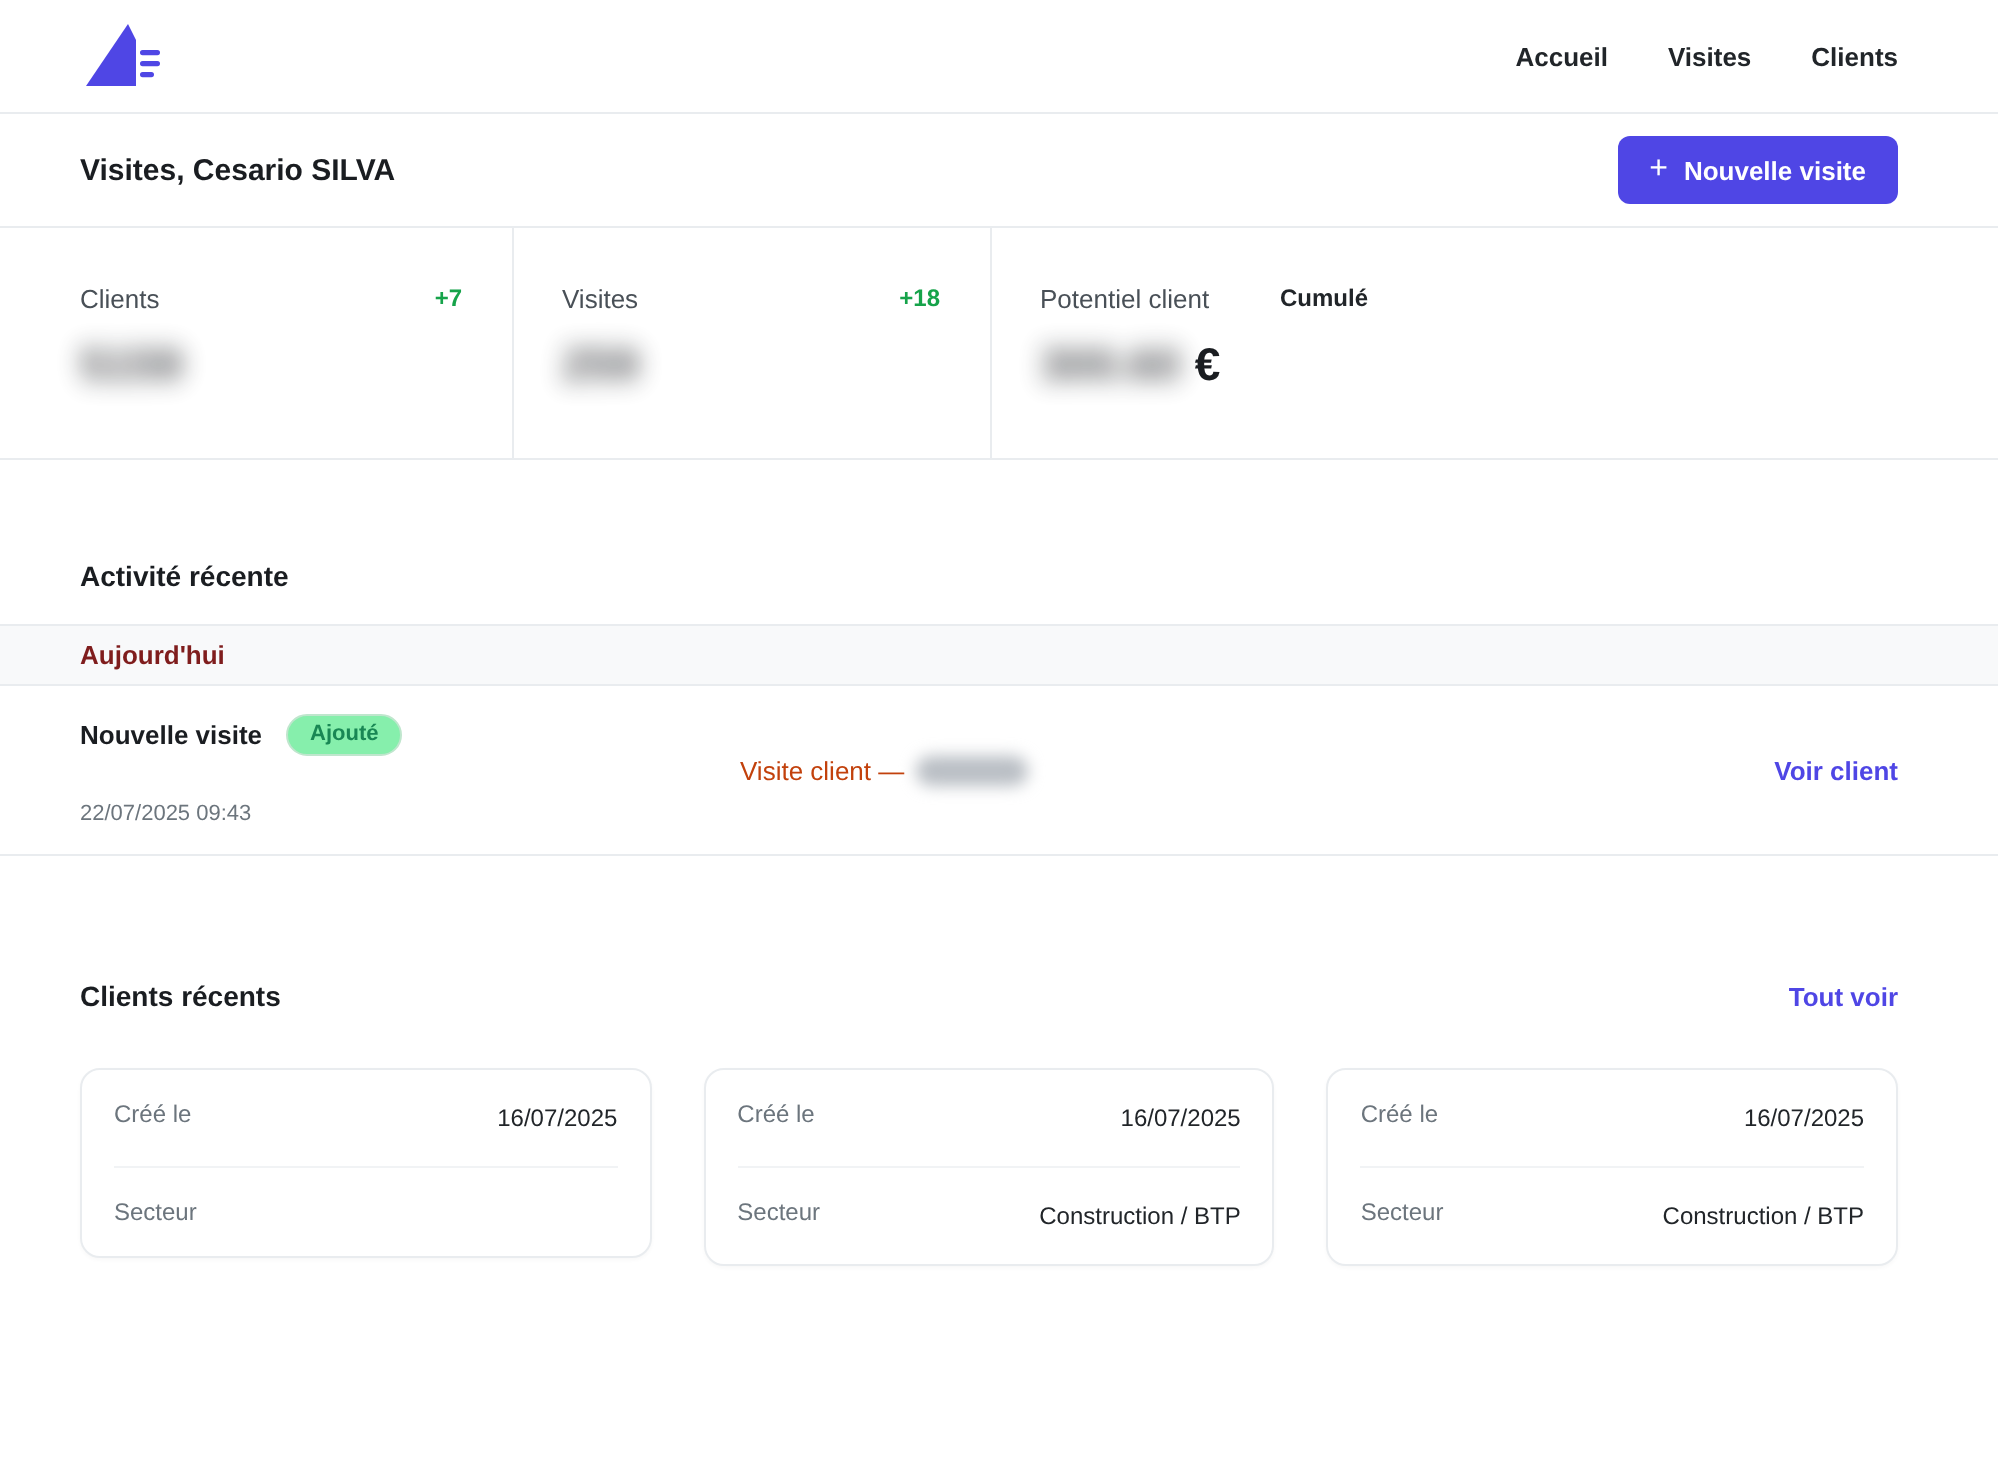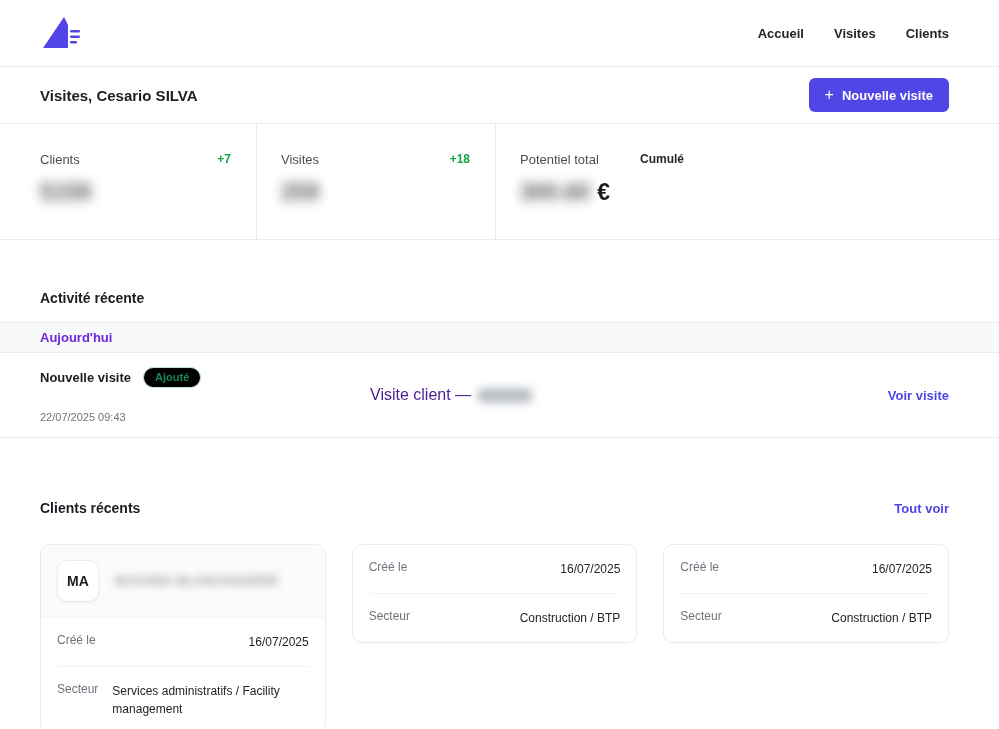--- a/index.html
+++ b/index.html
@@ -1,21 +1,21 @@
 <!DOCTYPE html>
 <html><head>
 <meta charset="utf-8">
 <style>
   * { margin: 0; padding: 0; box-sizing: border-box; }
   html, body { width: 999px; height: 729px; background: #ffffff; overflow: hidden; }
   body { font-family: "Liberation Sans", "DejaVu Sans", sans-serif; color: #212529; }
 
   
   .topnav {
-    height: 67px; display: flex; align-items: center; justify-content: space-between;
+    height: 57px; display: flex; align-items: center; justify-content: space-between;
     padding: 0 50px 0 40px; border-bottom: 1px solid #e9ecef;
   }
   .logo { width: 44px; height: 40px; display: block; cursor: pointer; }
   .nav-links { display: flex; align-items: center; gap: 30px; }
   .nav-link { font-size: 13px; font-weight: 600; color: #212529; cursor: pointer; text-decoration: none; }
   .nav-link.active { font-weight: 800; }
 
   
   .greetbar {
     height: 57px; display: flex; align-items: center; justify-content: space-between;
@@ -48,36 +48,36 @@
   .stat-value { font-size: 23px; font-weight: 700; color: #1a1d21; display: flex; align-items: center; gap: 7px; }
   .blurred { filter: blur(6px); opacity: 0.75; }
   .blurred-sm { filter: blur(4px); opacity: 0.7; }
 
   
   .section-title { font-size: 14px; font-weight: 700; color: #1a1d21; }
   .activity-title-wrap { padding: 50px 58px 16px 40px; }
   .day-band {
     background: #f8f9fa; border-top: 1px solid #e9ecef; border-bottom: 1px solid #e9ecef;
     height: 31px; display: flex; align-items: center; padding: 0 40px;
-    font-size: 13px; font-weight: 700; color: #6d28d9;
+    font-size: 13px; font-weight: 700; color: #7f1d1d;
   }
   .activity-row {
     display: flex; align-items: center; justify-content: space-between;
     padding: 14px 50px 14px 40px; border-bottom: 1px solid #e9ecef; min-height: 69px;
   }
   .act-left { width: 330px; }
   .act-line1 { display: flex; align-items: center; gap: 12px; }
   .act-title { font-size: 13px; font-weight: 700; color: #1a1d21; }
   .badge-green {
     font-size: 11px; font-weight: 600; color: #198754;
-    background: #000000; border: 1px solid #bfe6cd; border-radius: 12px;
+    background: #86efac; border: 1px solid #bfe6cd; border-radius: 12px;
     padding: 2px 11px; line-height: 1.4;
   }
   .act-time { font-size: 11px; color: #6c757d; margin-top: 23px; }
-  .act-mid { flex: 1; font-size: 16px; color: #4c1d95; display: flex; align-items: center; gap: 6px; }
+  .act-mid { flex: 1; font-size: 13px; color: #c2410c; display: flex; align-items: center; gap: 6px; }
   .redact-pill { display: inline-block; width: 56px; height: 15px; border-radius: 8px; background: #b9bec4; filter: blur(4px); }
   .link-accent { font-size: 13px; font-weight: 600; color: #4f46e5; cursor: pointer; text-decoration: none; white-space: nowrap; }
 
   
   .clients-head {
     display: flex; align-items: center; justify-content: space-between;
     padding: 62px 50px 0 40px;
   }
   .cards { display: flex; gap: 26px; align-items: flex-start; padding: 28px 50px 0 40px; }
   .card {
@@ -143,21 +143,21 @@
     <div class="stat-top">
       <span class="stat-label">Visites</span>
       <span class="stat-delta">+18</span>
     </div>
     <div class="stat-value">
       <span class="blurred">259</span>
     </div>
   </div>
   <div class="stat-cell">
     <div class="stat-top">
-      <span class="stat-label">Potentiel total</span>
+      <span class="stat-label">Potentiel client</span>
       <span class="stat-tag">Cumulé</span>
     </div>
     <div class="stat-value">
       <span class="blurred">300.60</span>
       <span>€</span>
     </div>
   </div>
 </section>
 
 <div class="activity-title-wrap">
@@ -171,42 +171,37 @@
     <div class="act-line1">
       <span class="act-title">Nouvelle visite</span>
       <span class="badge-green">Ajouté</span>
     </div>
     <div class="act-time">22/07/2025 09:43</div>
   </div>
   <div class="act-mid">
     <span>Visite client —</span>
     <span class="redact-pill"></span>
   </div>
-  <a class="link-accent">Voir visite</a>
+  <a class="link-accent">Voir client</a>
 </div>
 
 <div class="clients-head">
   <h2 class="section-title">Clients récents</h2>
   <a class="link-accent">Tout voir</a>
 </div>
 <div class="cards">
 
   <div class="card">
-    <div class="card-head">
-      <div class="avatar">MA</div>
-      <div class="card-name blurred-sm">MAXXIMA BLANCHISSERIE</div>
-    </div>
     <div class="card-body">
       <div class="card-row">
         <span class="lbl">Créé le</span>
         <span class="val">16/07/2025</span>
       </div>
       <div class="card-row">
         <span class="lbl">Secteur</span>
-        <span class="val">Services administratifs / Facility management</span>
       </div>
     </div>
   </div>
 
   <div class="card">
     <div class="card-body">
       <div class="card-row">
         <span class="lbl">Créé le</span>
         <span class="val">16/07/2025</span>
       </div>

